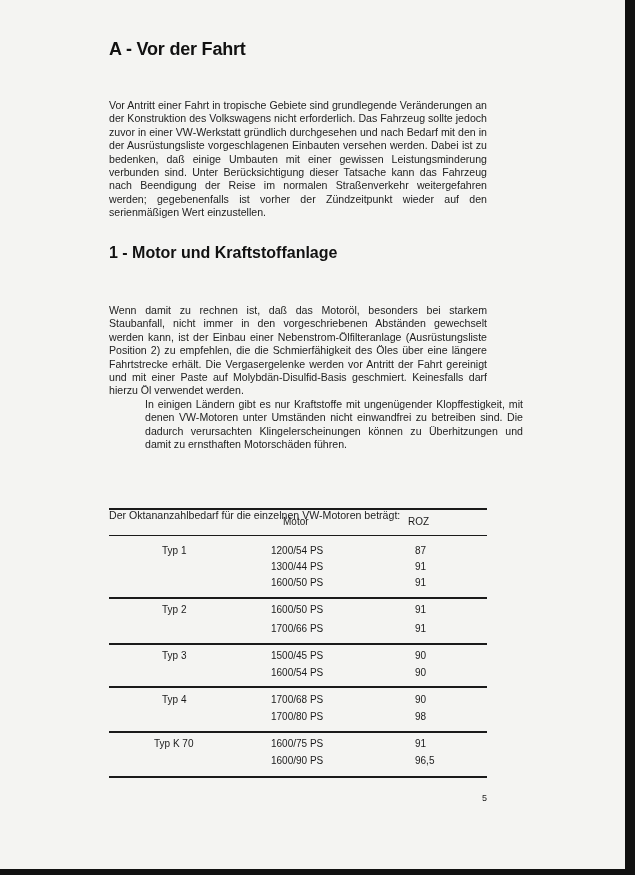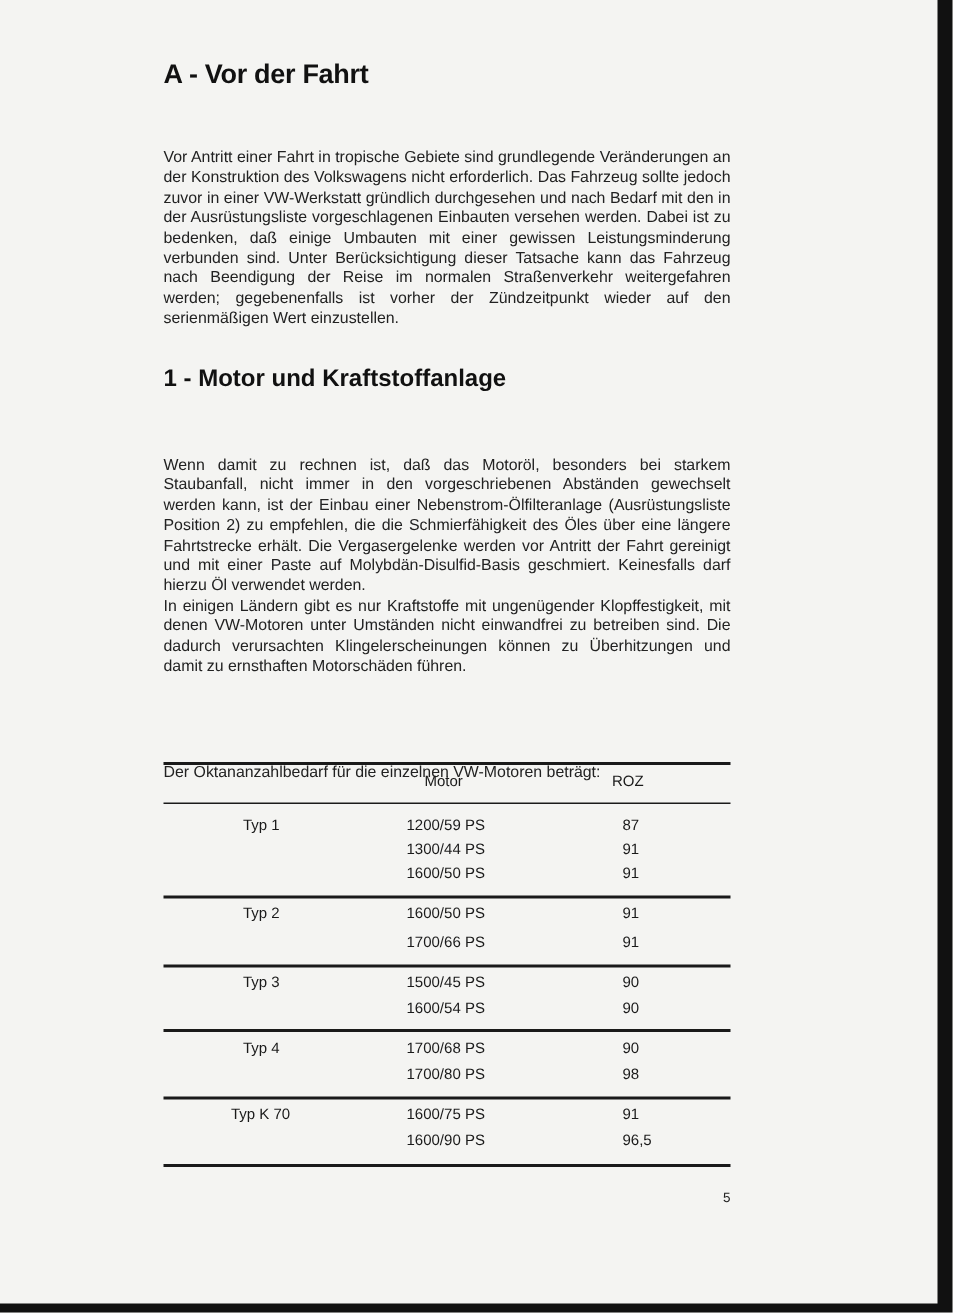--- a/index.html
+++ b/index.html
@@ -34,32 +34,32 @@
 <body>
 
 <div class="page">
   <div class="title">A - Vor der Fahrt</div>
 
   <div class="para" style="top:99px;">Vor Antritt einer Fahrt in tropische Gebiete sind grundlegende Veränderungen an der Konstruktion des Volkswagens nicht erforderlich. Das Fahrzeug sollte jedoch zuvor in einer VW-Werkstatt gründlich durchgesehen und nach Bedarf mit den in der Ausrüstungsliste vorgeschlagenen Einbauten versehen werden. Dabei ist zu bedenken, daß einige Umbauten mit einer gewissen Leistungsminderung verbunden sind. Unter Berücksichtigung dieser Tatsache kann das Fahrzeug nach Beendigung der Reise im normalen Straßenverkehr weitergefahren werden; gegebenenfalls ist vorher der Zündzeitpunkt wieder auf den serienmäßigen Wert einzustellen.</div>
 
   <div class="section-heading">1 - Motor und Kraftstoffanlage</div>
 
   <div class="para" style="top:304px;">Wenn damit zu rechnen ist, daß das Motoröl, besonders bei starkem Staubanfall, nicht immer in den vorgeschriebenen Abständen gewechselt werden kann, ist der Einbau einer Nebenstrom-Ölfilteranlage (Ausrüstungsliste Position 2) zu empfehlen, die die Schmierfähigkeit des Öles über eine längere Fahrtstrecke erhält. Die Vergasergelenke werden vor Antritt der Fahrt gereinigt und mit einer Paste auf Molybdän-Disulfid-Basis geschmiert. Keinesfalls darf hierzu Öl verwendet werden.</div>
-  <div class="para" style="top:398px;">In einigen Ländern gibt es nur Kraftstoffe mit ungenügender Klopffestigkeit, mit denen VW-Motoren unter Umständen nicht einwandfrei zu betreiben sind. Die dadurch verursachten Klingelerscheinungen können zu Überhitzungen und damit zu ernsthaften Motorschäden führen.</div>
+  <div class="para" style="top:398px;margin-left:36px;">In einigen Ländern gibt es nur Kraftstoffe mit ungenügender Klopffestigkeit, mit denen VW-Motoren unter Umständen nicht einwandfrei zu betreiben sind. Die dadurch verursachten Klingelerscheinungen können zu Überhitzungen und damit zu ernsthaften Motorschäden führen.</div>
 
   <div class="para" style="top:480px;margin-top:29px;">Der Oktananzahlbedarf für die einzelnen VW-Motoren beträgt:</div>
 
   <div>
     <div class="rule thick" style="top:508px;"></div>
     <div class="cell" style="left:283px; top:516px;">Motor</div>
     <div class="cell" style="left:408px; top:516px;">ROZ</div>
     <div class="rule thin" style="top:535px;"></div>
 
     <div class="cell" style="left:162px; top:545px;">Typ 1</div>
-    <div class="cell" style="left:271px; top:545px;">1200/59 PS</div>
+    <div class="cell" style="left:271px; top:545px;">1200/54 PS</div>
     <div class="cell" style="left:415px; top:545px;">87</div>
     <div class="cell" style="left:271px; top:561px;">1300/44 PS</div>
     <div class="cell" style="left:415px; top:561px;">91</div>
     <div class="cell" style="left:271px; top:577px;">1600/50 PS</div>
     <div class="cell" style="left:415px; top:577px;">91</div>
     <div class="rule thick" style="top:597px;"></div>
 
     <div class="cell" style="left:162px; top:604px;">Typ 2</div>
     <div class="cell" style="left:271px; top:604px;">1600/50 PS</div>
     <div class="cell" style="left:415px; top:604px;">91</div>

